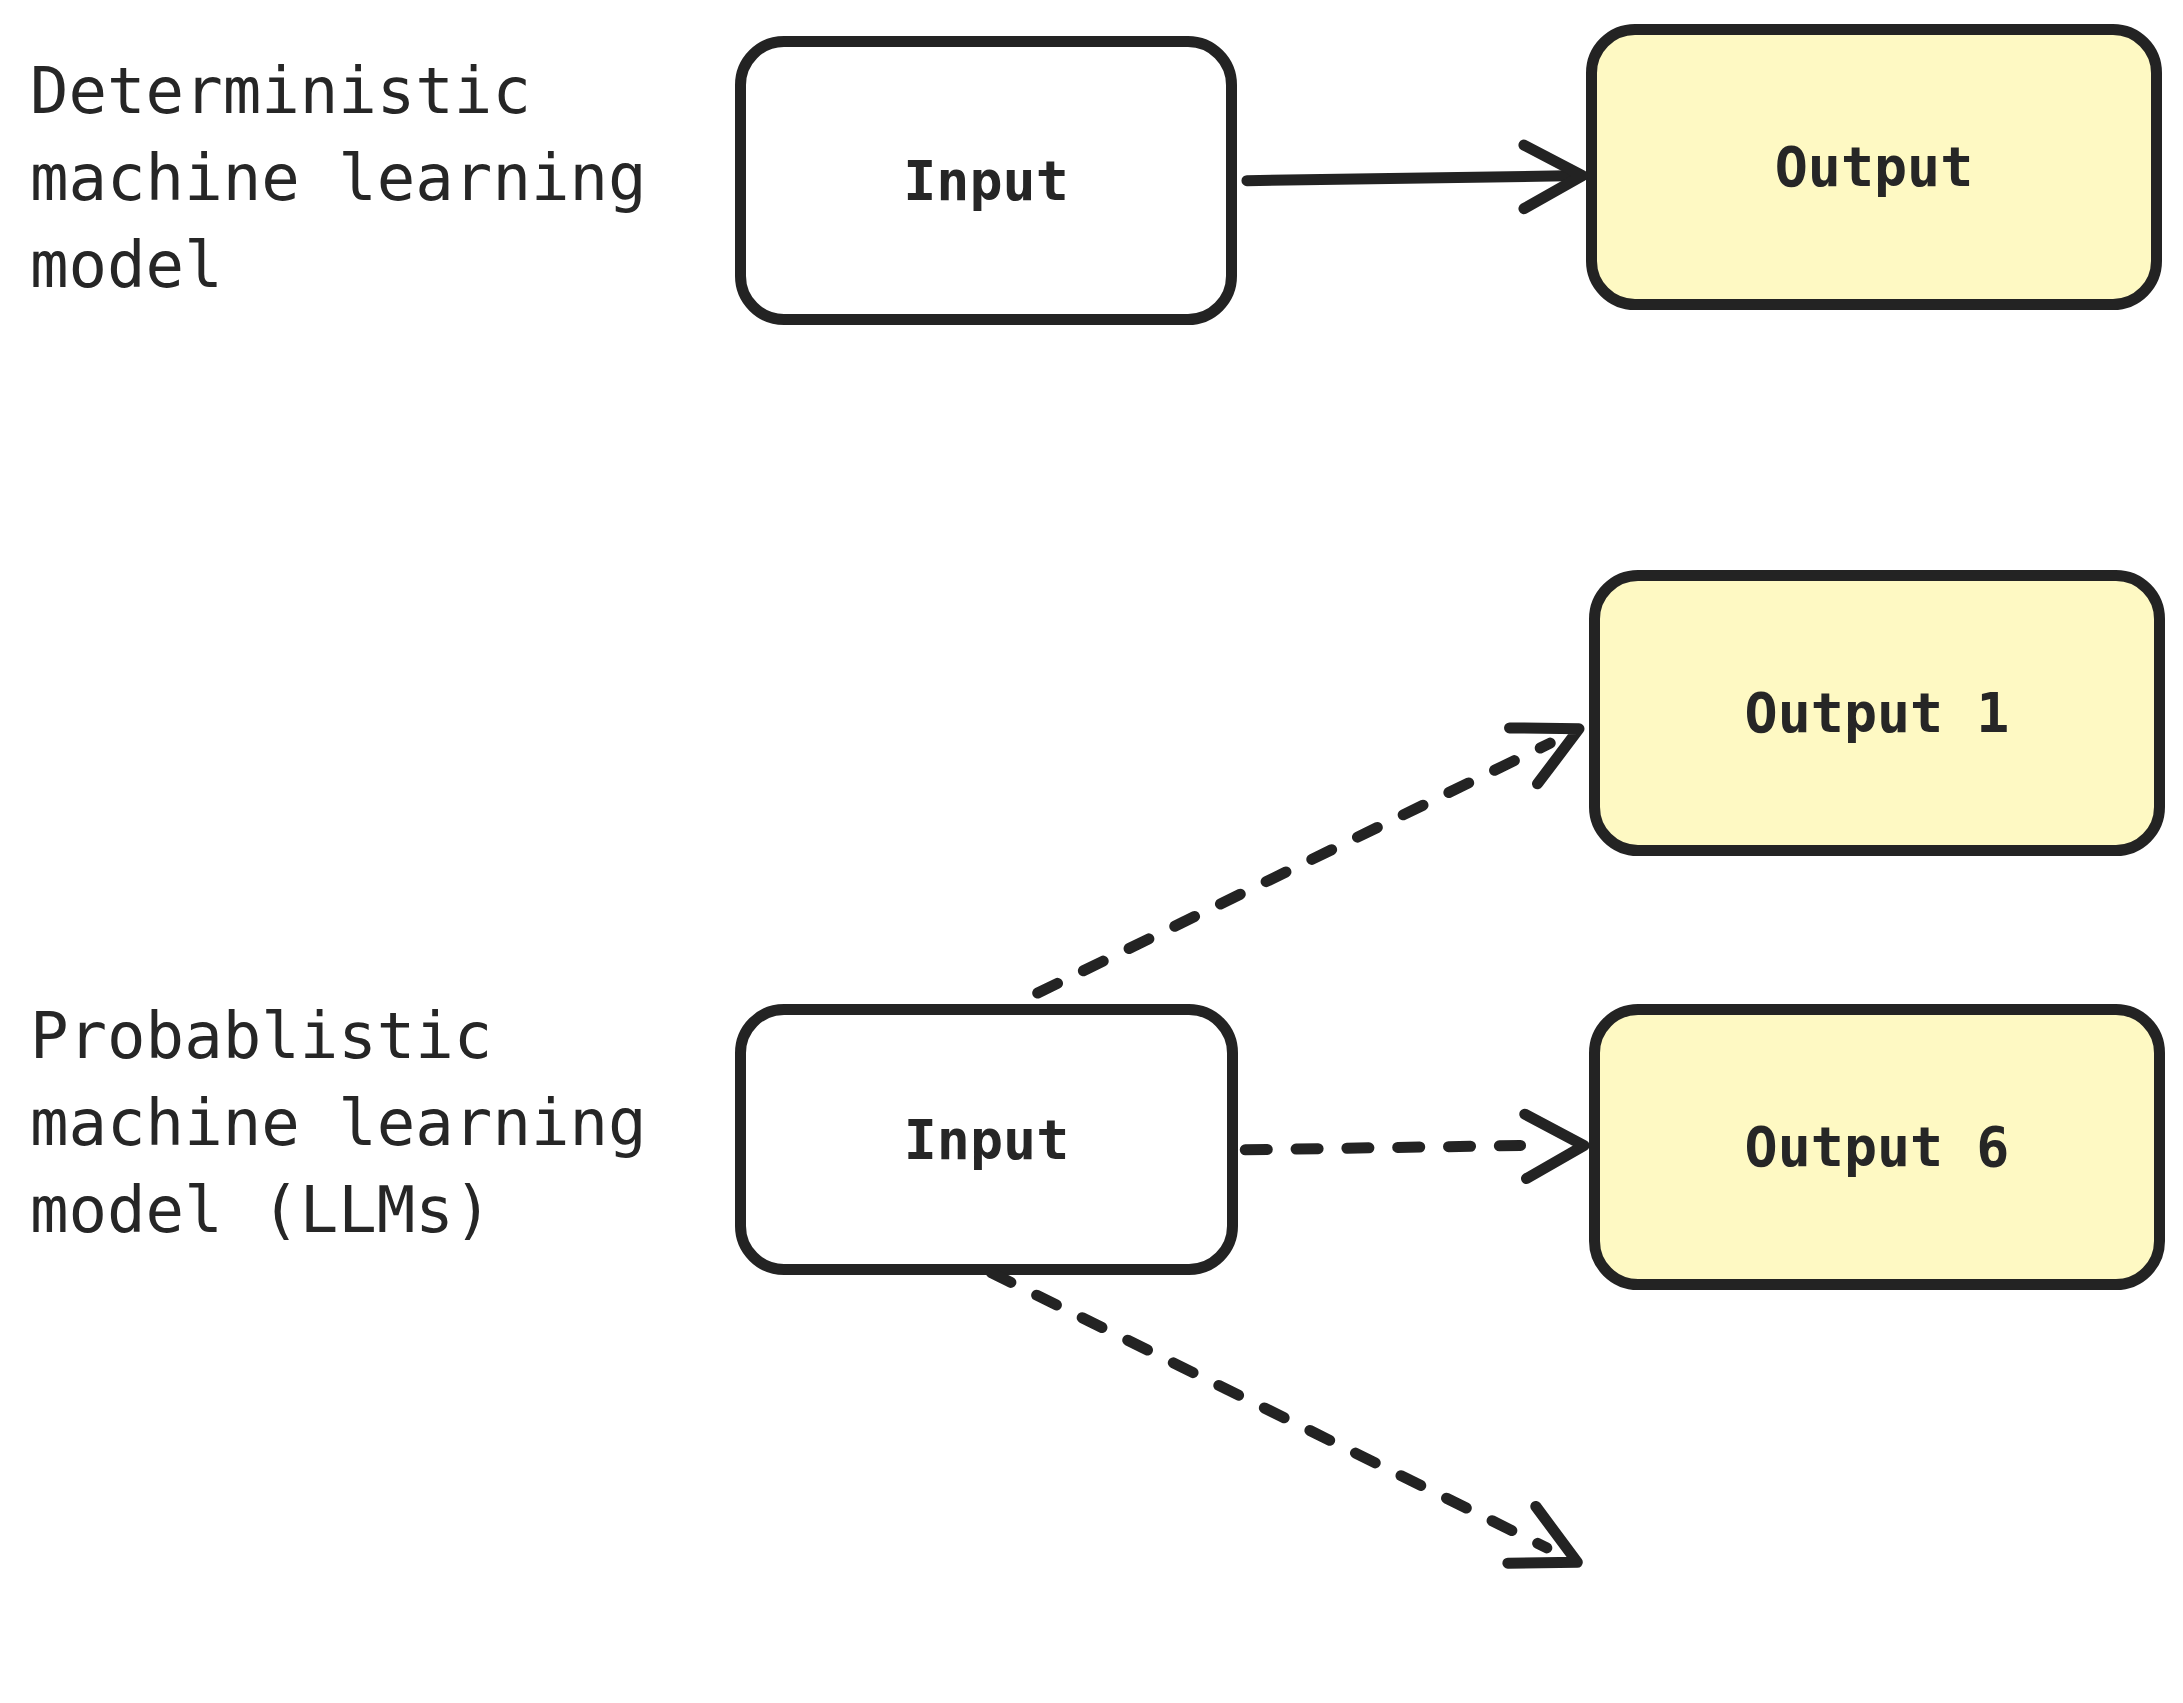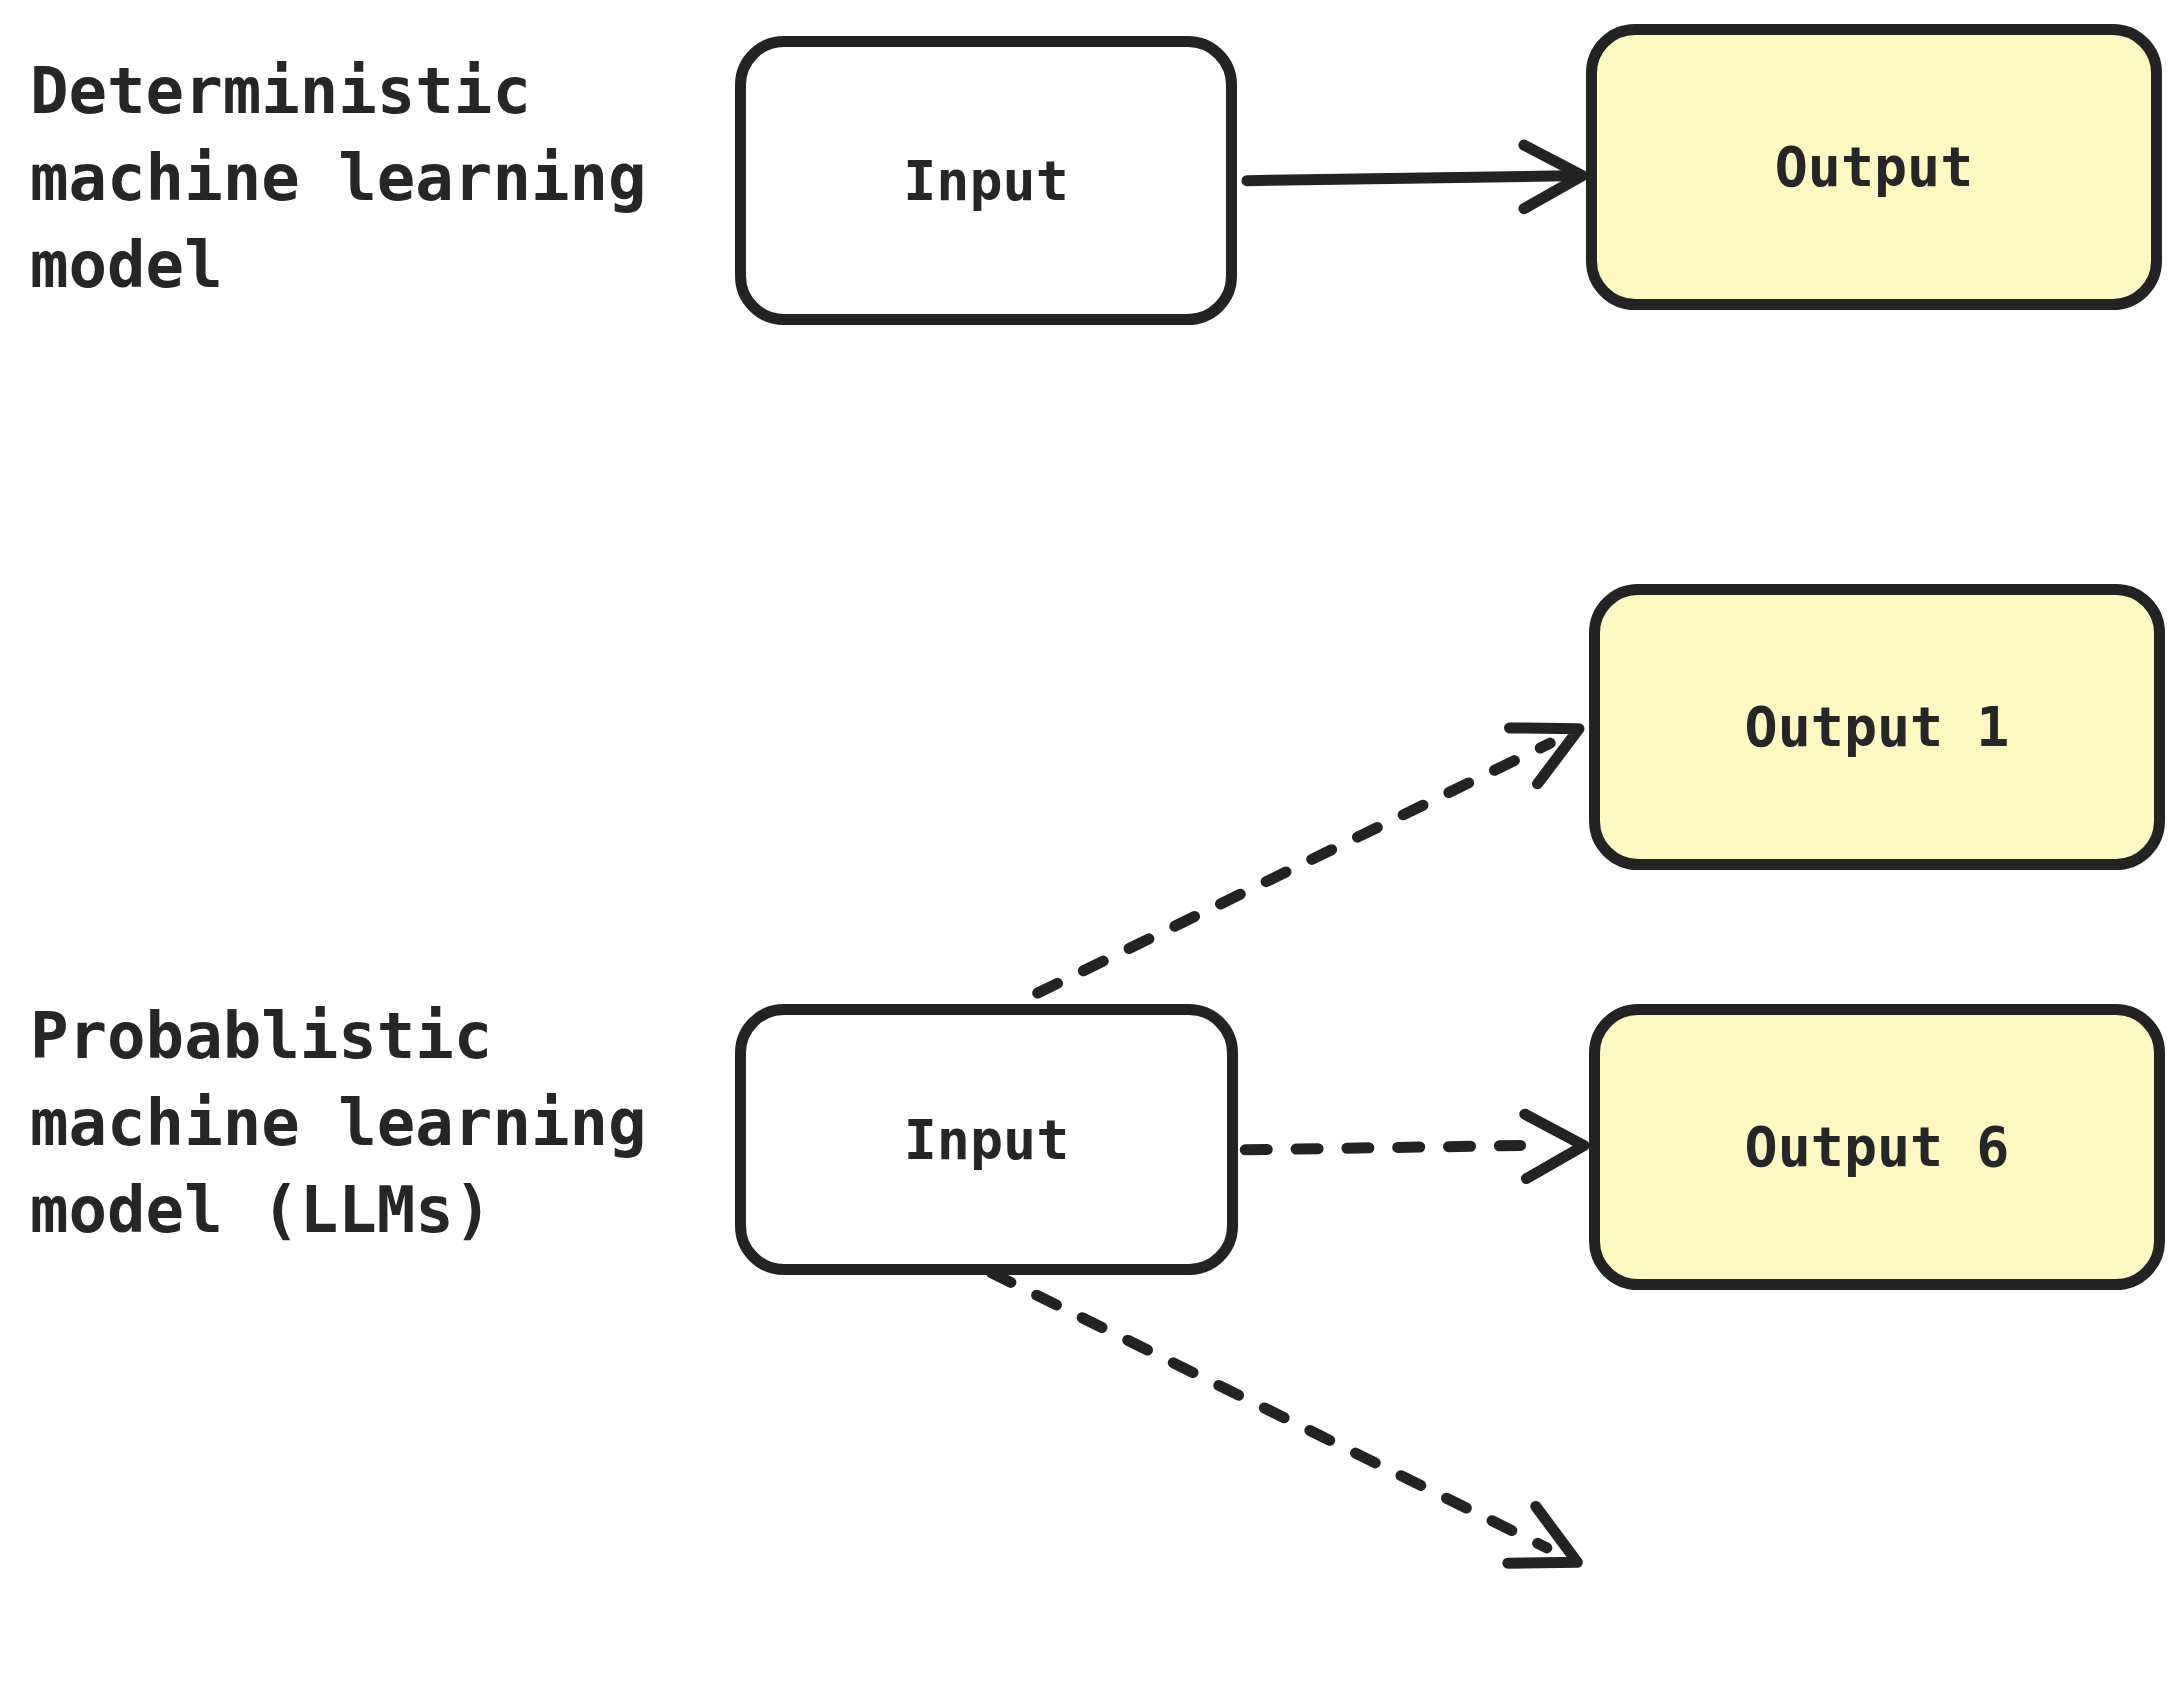--- a/index.html
+++ b/index.html
@@ -14,21 +14,21 @@
     background: #ffffff;
     overflow: hidden;
     font-family: "DejaVu Sans Mono", "Liberation Mono", monospace;
     color: #262626;
   }
   .section-label {
     position: absolute;
     left: 30px;
     font-size: 64px;
     line-height: 87px;
-    font-weight: bold;
+    font-weight: normal;
     white-space: pre-line;
     color: #262626;
   }
   #label-deterministic { top: 48px; }
   #label-probabilistic { top: 993px; }
 
   .node {
     position: absolute;
     box-sizing: border-box;
     border: 11px solid #232323;
@@ -39,21 +39,21 @@
     justify-content: center;
     font-size: 55px;
     font-weight: bold;
     color: #262626;
   }
   .node.output { background: #fef9c3; }
 
   #node-input-det   { left: 735px;  top: 36px;   width: 502px; height: 289px; }
   #node-output-det  { left: 1586px; top: 24px;   width: 576px; height: 286px; }
   #node-input-prob  { left: 735px;  top: 1004px; width: 503px; height: 271px; }
-  #node-output-1    { left: 1589px; top: 584px;  width: 576px; height: 286px; }
+  #node-output-1    { left: 1589px; top: 570px;  width: 576px; height: 286px; }
   #node-output-2    { left: 1589px; top: 1004px; width: 576px; height: 286px; }
   #node-output-3    { left: 1589px; top: 1406px; width: 576px; height: 286px; }
 
   svg.arrows {
     position: absolute;
     left: 0; top: 0;
     width: 2183px;
     height: 1704px;
     pointer-events: none;
   }

